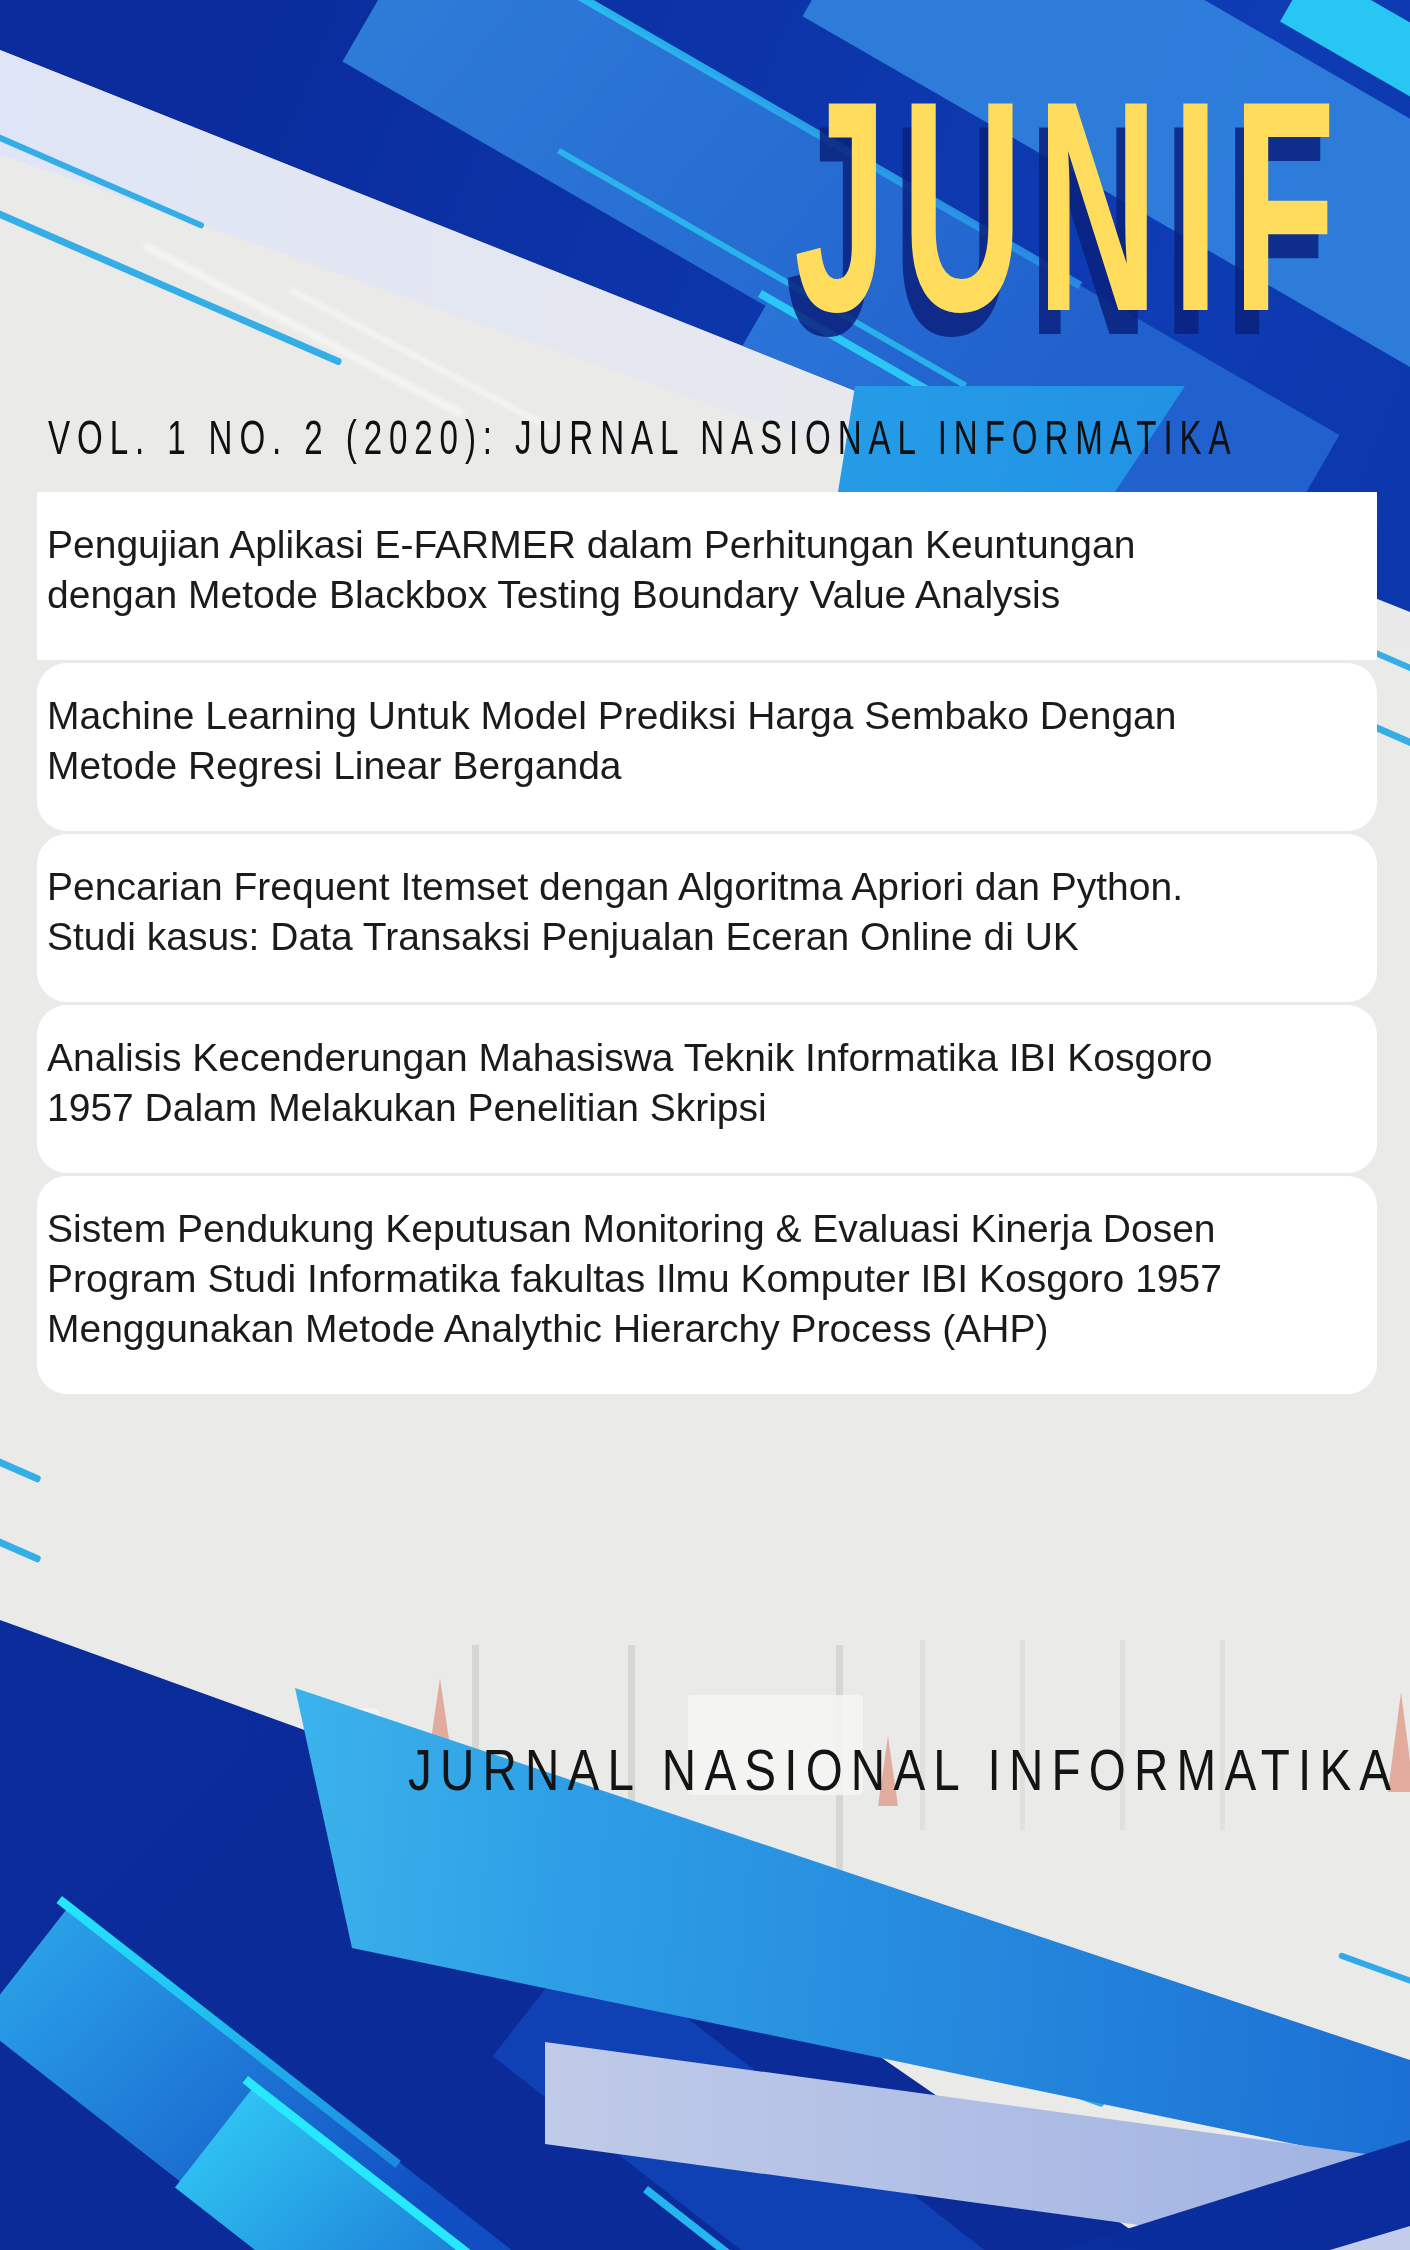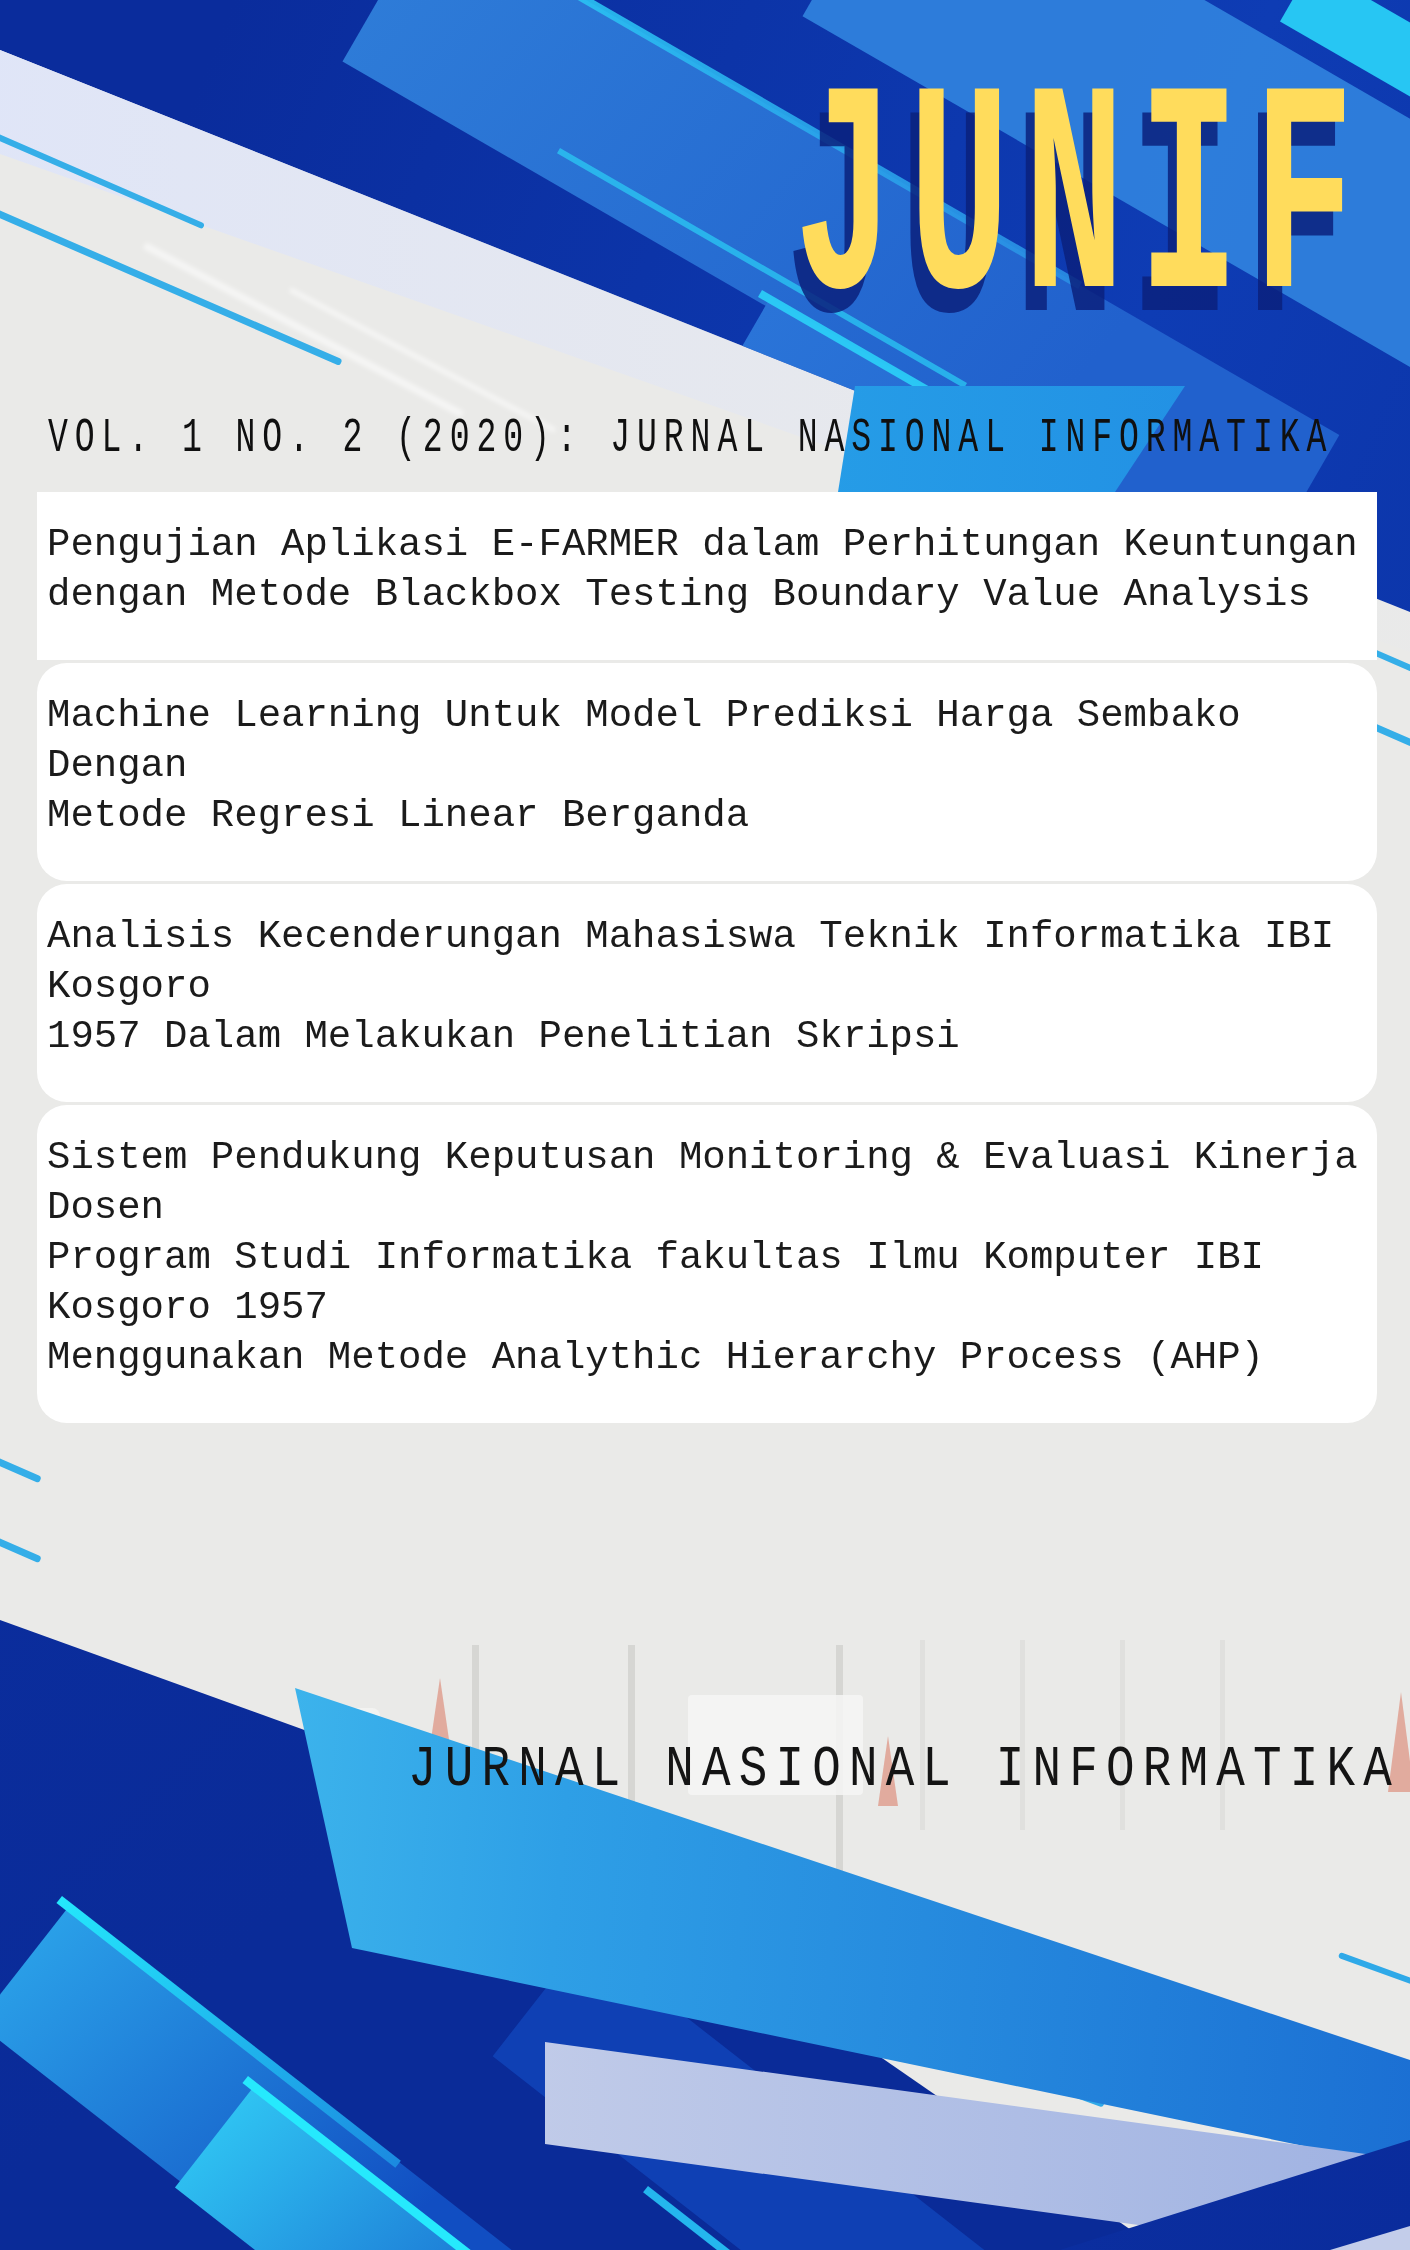--- a/index.html
+++ b/index.html
@@ -1,17 +1,17 @@
 <!DOCTYPE html>
 <html><head>
 <meta charset="utf-8">
 <style>
   html,body{margin:0;padding:0;background:#eaeae8;}
   .canvas{position:relative;width:1410px;height:2250px;overflow:hidden;
-          font-family:Liberation Mono, monospace;background:#eaeae8;}
+          font-family:Liberation Sans, sans-serif;background:#eaeae8;}
   .abs{position:absolute;}
 
   
   .bg-base{inset:0;background:#eaeae8;}
 
   
   .streak{background:rgba(255,255,255,.55);filter:blur(2px);transform:rotate(-62deg);}
 
   
   .cyan-line{background:#35aee8;border-radius:3px;transform:rotate(23.5deg);transform-origin:left top;}
@@ -120,20 +120,24 @@
   <div class="abs panel">
     <div class="article-row">
       <span class="article-title">Pengujian Aplikasi E-FARMER dalam Perhitungan Keuntungan
 dengan Metode Blackbox Testing Boundary Value Analysis</span>
     </div>
     <div class="article-row">
       <span class="article-title">Machine Learning Untuk Model Prediksi Harga Sembako Dengan
 Metode Regresi Linear Berganda</span>
     </div>
     <div class="article-row">
+      <span class="article-title">Pencarian Frequent Itemset dengan Algoritma Apriori dan Python.
+Studi kasus: Data Transaksi Penjualan Eceran Online di UK</span>
+    </div>
+    <div class="article-row">
       <span class="article-title">Analisis Kecenderungan Mahasiswa Teknik Informatika IBI Kosgoro
 1957 Dalam Melakukan Penelitian Skripsi</span>
     </div>
     <div class="article-row">
       <span class="article-title">Sistem Pendukung Keputusan Monitoring &amp; Evaluasi Kinerja Dosen
 Program Studi Informatika fakultas Ilmu Komputer IBI Kosgoro 1957
 Menggunakan Metode Analythic Hierarchy Process (AHP)</span>
     </div>
   </div>
 

